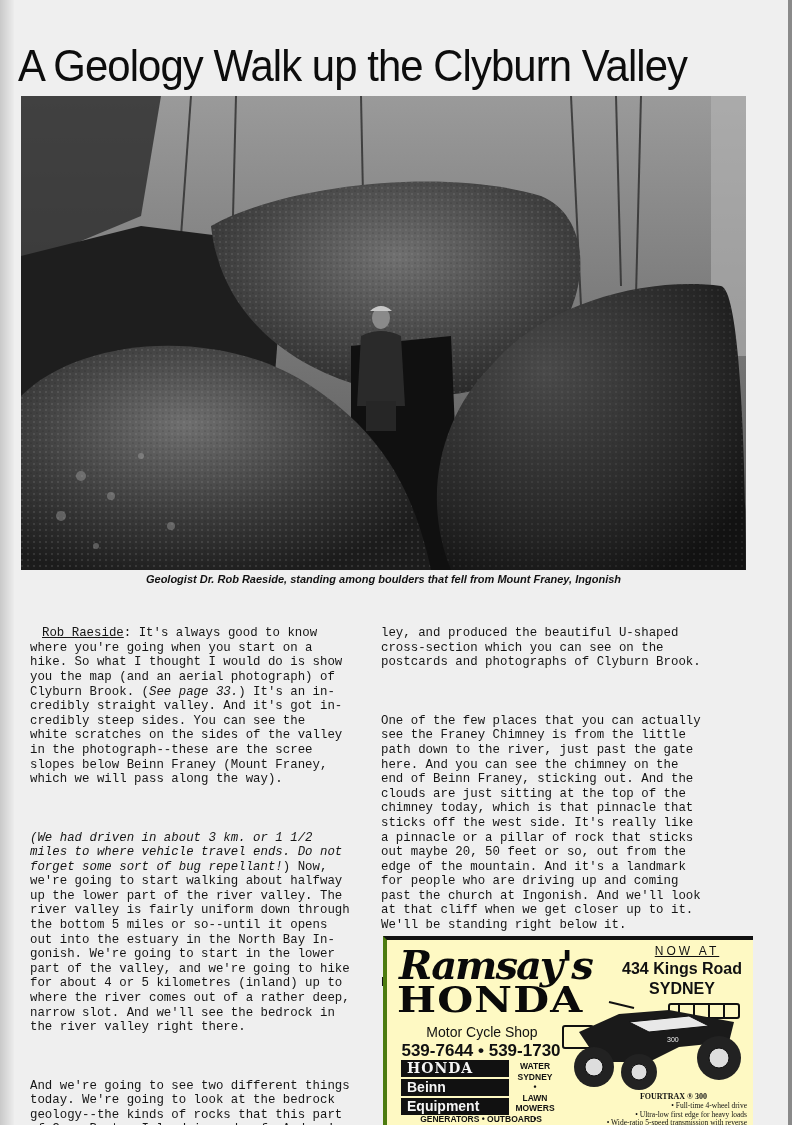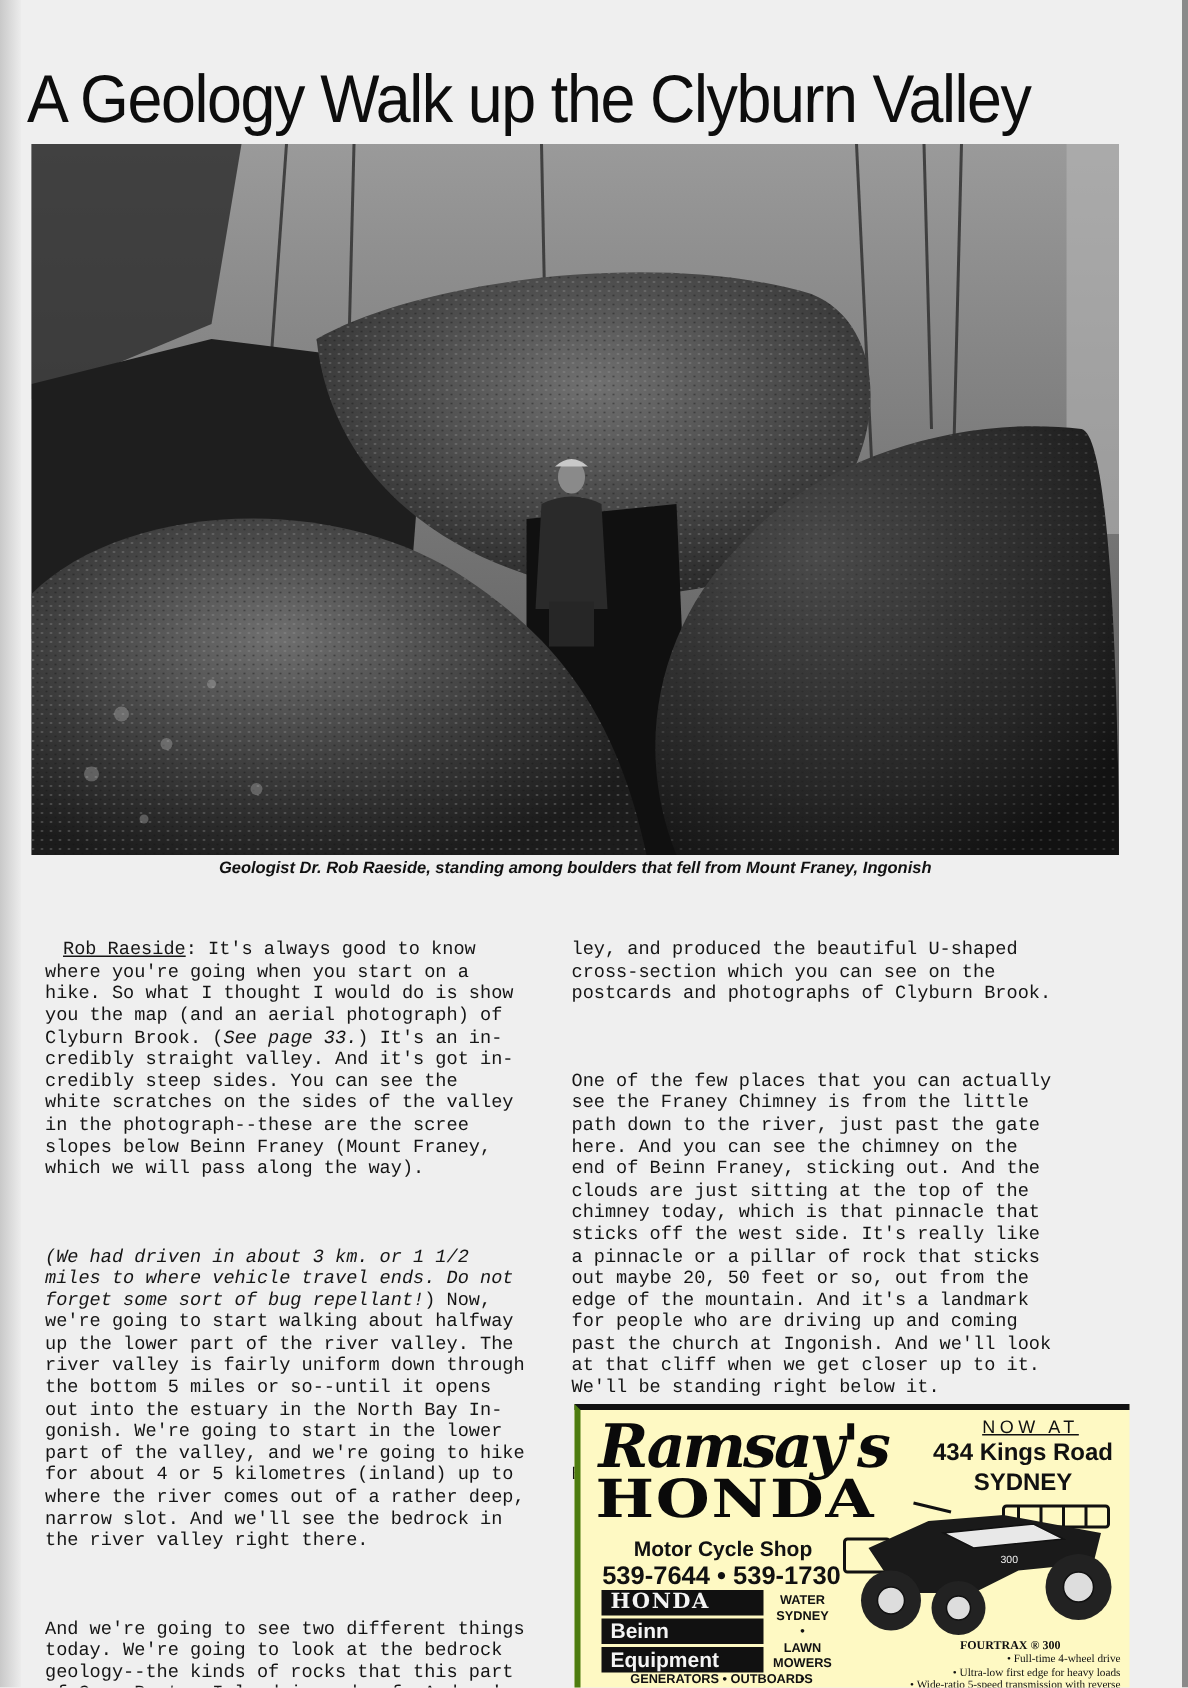--- a/index.html
+++ b/index.html
@@ -62,21 +62,21 @@
   .ad-nowat {
     position: absolute; left: 240px; top: 4px; width: 120px; text-align: center;
     font-size: 12px; letter-spacing: 3px; text-decoration: underline; color: #111;
   }
   .ad-address {
     position: absolute; left: 225px; top: 19px; width: 140px; text-align: center;
     font-size: 16px; font-weight: bold; line-height: 20px; color: #111;
   }
   .ad-shop {
     position: absolute; left: 30px; top: 84px; width: 130px; text-align: center;
-    font-size: 14px; font-weight: bold; color: #111;
+    font-size: 14px; font-weight: normal; color: #111;
   }
   .ad-phones {
     position: absolute; left: 4px; top: 101px; width: 180px; text-align: center;
     font-size: 17px; font-weight: bold; letter-spacing: 0px; color: #111;
   }
   .ad-power-box {
     position: absolute; left: 14px; top: 120px; width: 108px;
   }
   .ad-power-box div {
     background: #111; color: #f4f4f4; margin-bottom: 2px; height: 17px;

